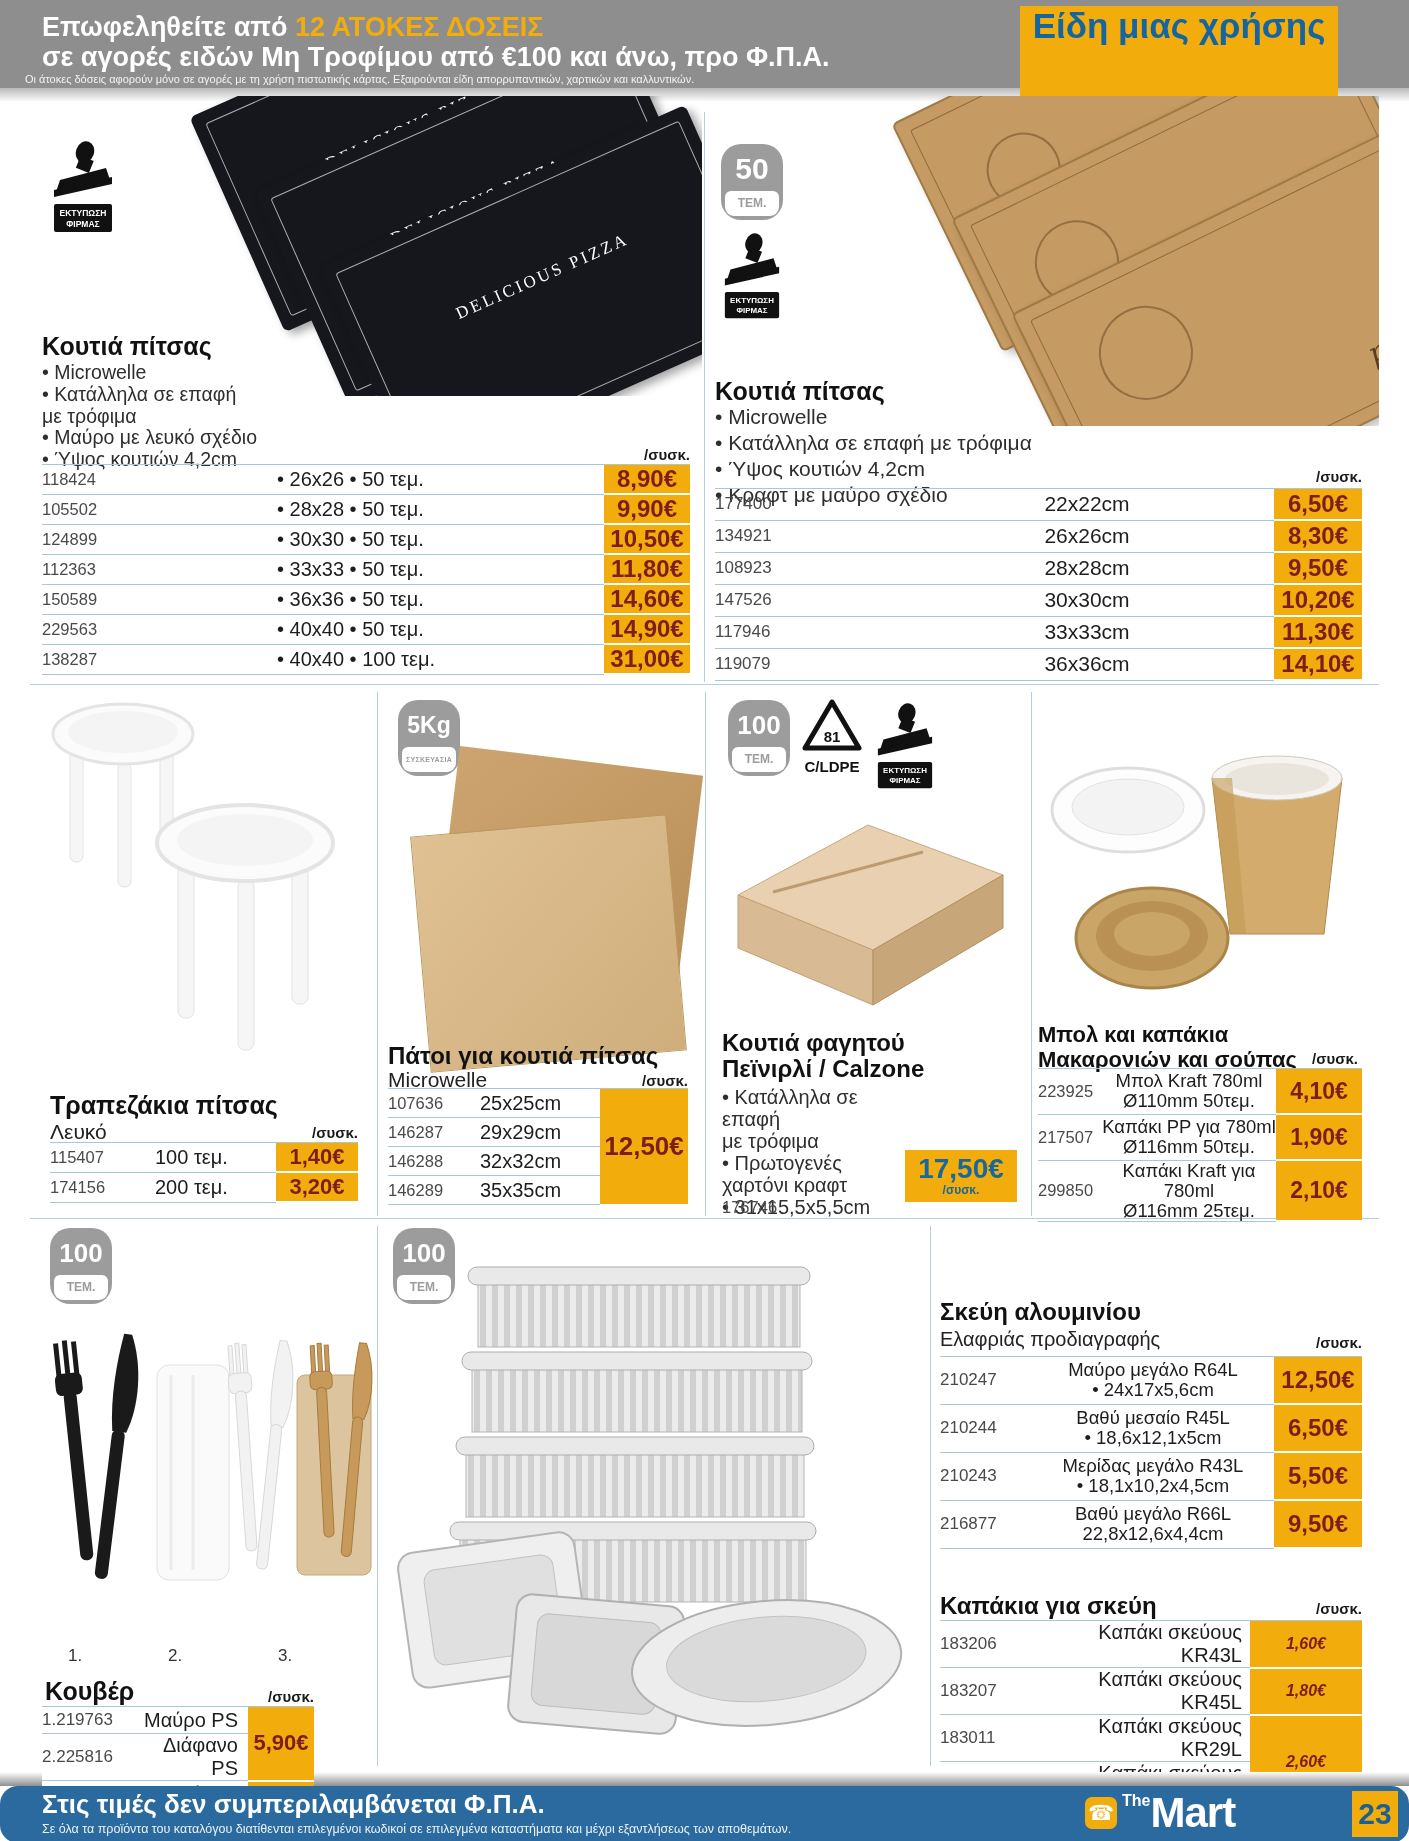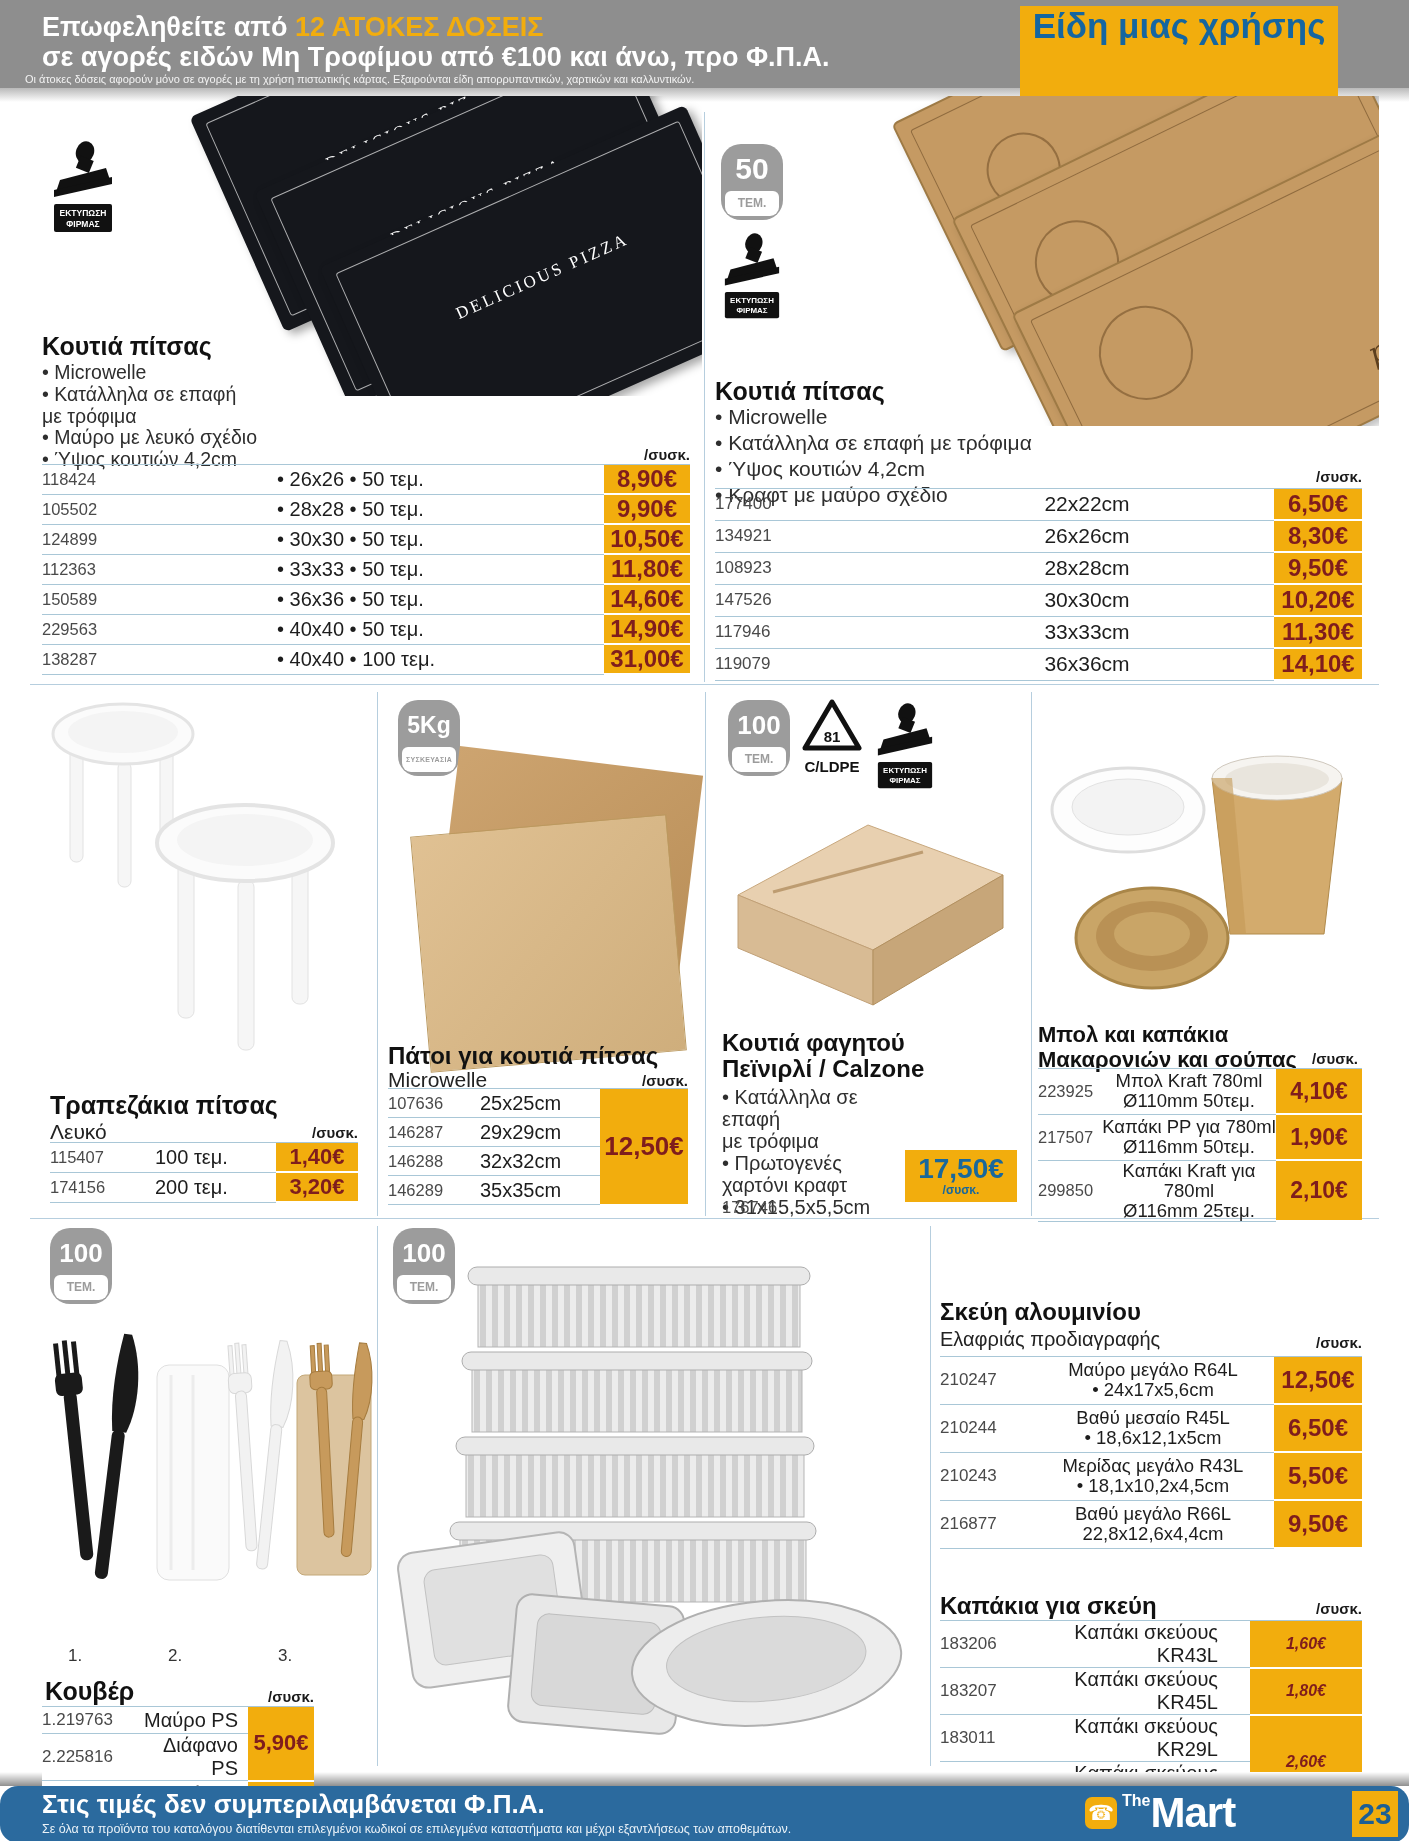--- a/index.html
+++ b/index.html
@@ -85,21 +85,21 @@
 
   #table-alu{left:940px;top:1356px;width:422px;}
   #table-alu td{height:46px;}
   #table-alu td.code{width:92px;font-size:17px;}
   #table-alu td.desc{text-align:center;font-size:18.5px;line-height:20.5px;}
   #table-alu td.price{width:88px;}
 
   #table-lids{left:940px;top:1620px;width:422px;}
   #table-lids td{height:29px;}
   #table-lids td.code{width:92px;font-size:17px;}
-  #table-lids td.desc{text-align:right;padding-right:32px;}
+  #table-lids td.desc{text-align:right;padding-right:8px;}
   #table-lids td.price{width:112px;font-size:16px;font-style:italic;}
 
   
   .imgwrap{position:absolute;overflow:hidden;}
   .bbox{position:absolute;width:400px;height:235px;background:#15171c;border-radius:6px;
         transform:rotate(-24deg);box-shadow:4px 6px 10px rgba(0,0,0,.35);}
   .bbox .inner{position:absolute;inset:12px;border:1px solid rgba(255,255,255,.65);border-radius:3px;}
   .bbox .btxt{position:absolute;left:0;right:0;top:38%;text-align:center;color:#fff;
               font-family:"Liberation Serif",serif;font-size:17px;letter-spacing:3px;}
   .kbox{position:absolute;width:430px;height:250px;background:#c59a63;border:2px solid #9e7a45;

